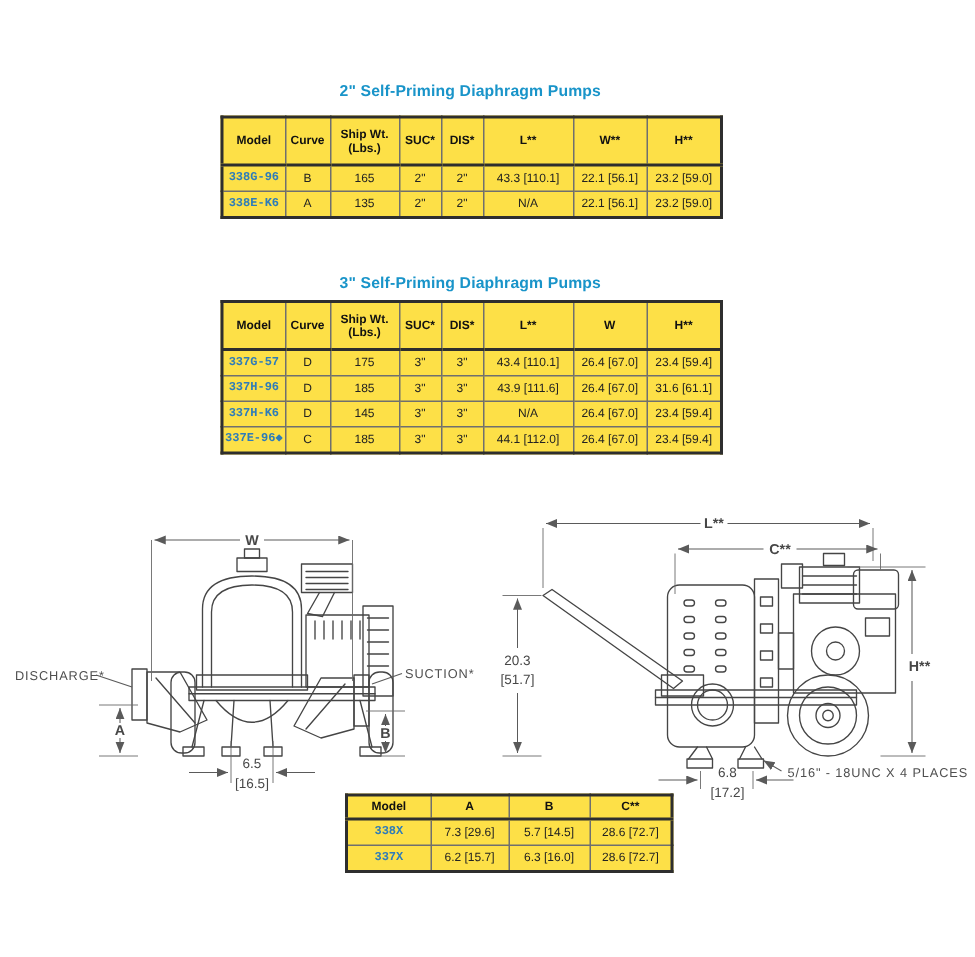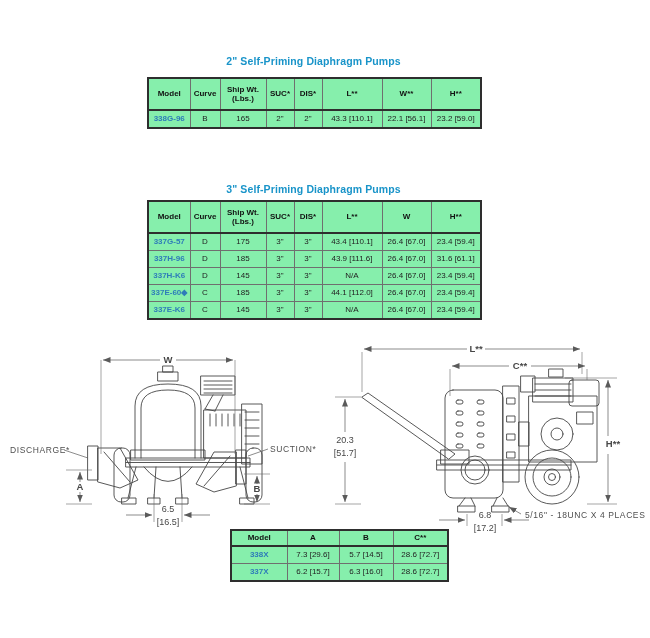--- a/index.html
+++ b/index.html
@@ -3,27 +3,27 @@
 <meta charset="utf-8">
 <style>
   html,body{margin:0;padding:0;}
   body{width:650px;height:638px;background:#ffffff;font-family:"Liberation Sans",sans-serif;position:relative;overflow:hidden;}
   .page{position:absolute;left:0;top:0;width:650px;height:638px;background:#fff;}
 
   .tbl-title{position:absolute;text-align:center;font-weight:bold;font-size:10.5px;color:#1994c9;letter-spacing:0.1px;}
   #title-2in{left:147px;top:55px;width:333px;}
   #title-3in{left:147px;top:183px;width:333px;}
 
-  table.spec{position:absolute;border-collapse:collapse;table-layout:fixed;background:#86efac;
+  table.spec{position:absolute;border-collapse:collapse;table-layout:fixed;background:#fde047;
     border:2px solid #2e2e2e;font-size:8px;color:#222;}
   table.spec th,table.spec td{border:1px solid #6f6f6f;text-align:center;vertical-align:middle;
     padding:0 1px;line-height:1.15;overflow:hidden;}
   table.spec th{font-weight:bold;color:#111;border-bottom:2px solid #2e2e2e;height:30px;}
   table.spec td{height:16px;}
-  table.spec td.model{color:#2e7cb9;font-weight:bold;}
+  table.spec td.model{color:#2e7cb9;font-weight:bold;font-family:Liberation Mono, monospace;}
   #tbl-2in{left:147px;top:77px;width:333px;}
   #tbl-3in{left:147px;top:200px;width:333px;}
   #tbl-dim{left:230px;top:529px;width:217px;}
   #tbl-dim th{height:14px;border-bottom:2px solid #2e2e2e;}
   #tbl-dim td{height:16px;margin-left:28px;}
 
   svg.drawing{position:absolute;overflow:visible;}
   #front-svg{left:8px;top:346px;}
   #side-svg{left:325px;top:340px;}
   .art{fill:none;stroke:#454545;stroke-width:0.9;stroke-linejoin:round;stroke-linecap:round;}
@@ -66,20 +66,30 @@
         <tr>
           <td class="model">338G-96</td>
           <td>B</td>
           <td>165</td>
           <td>2"</td>
           <td>2"</td>
           <td>43.3 [110.1]</td>
           <td>22.1 [56.1]</td>
           <td>23.2 [59.0]</td>
         </tr>
+        <tr>
+          <td class="model">338E-K6</td>
+          <td>A</td>
+          <td>135</td>
+          <td>2"</td>
+          <td>2"</td>
+          <td>N/A</td>
+          <td>22.1 [56.1]</td>
+          <td>23.2 [59.0]</td>
+        </tr>
       </tbody>
     </table>
 
   <div class="tbl-title" id="title-3in">3" Self-Priming Diaphragm Pumps</div>
   <table class="spec" id="tbl-3in">
       <colgroup>
         <col style="width: 42px;">
         <col style="width: 30px;">
         <col style="width: 46px;">
         <col style="width: 28px;">
@@ -125,36 +135,26 @@
           <td class="model">337H-K6</td>
           <td>D</td>
           <td>145</td>
           <td>3"</td>
           <td>3"</td>
           <td>N/A</td>
           <td>26.4 [67.0]</td>
           <td>23.4 [59.4]</td>
         </tr>
         <tr>
-          <td class="model">337E-60◆</td>
+          <td class="model">337E-96◆</td>
           <td>C</td>
           <td>185</td>
           <td>3"</td>
           <td>3"</td>
           <td>44.1 [112.0]</td>
-          <td>26.4 [67.0]</td>
-          <td>23.4 [59.4]</td>
-        </tr>
-        <tr>
-          <td class="model">337E-K6</td>
-          <td>C</td>
-          <td>145</td>
-          <td>3"</td>
-          <td>3"</td>
-          <td>N/A</td>
           <td>26.4 [67.0]</td>
           <td>23.4 [59.4]</td>
         </tr>
       </tbody>
     </table>
 
   <svg class="drawing" id="front-svg" width="322" height="186" viewBox="0 0 322 186">
     <defs>
       <marker id="arrF" markerWidth="8" markerHeight="7" refX="7.5" refY="3" orient="auto" markerUnits="userSpaceOnUse">
         <path d="M0,0 L7.5,3 L0,6 Z" fill="#5a5a5a"></path>

